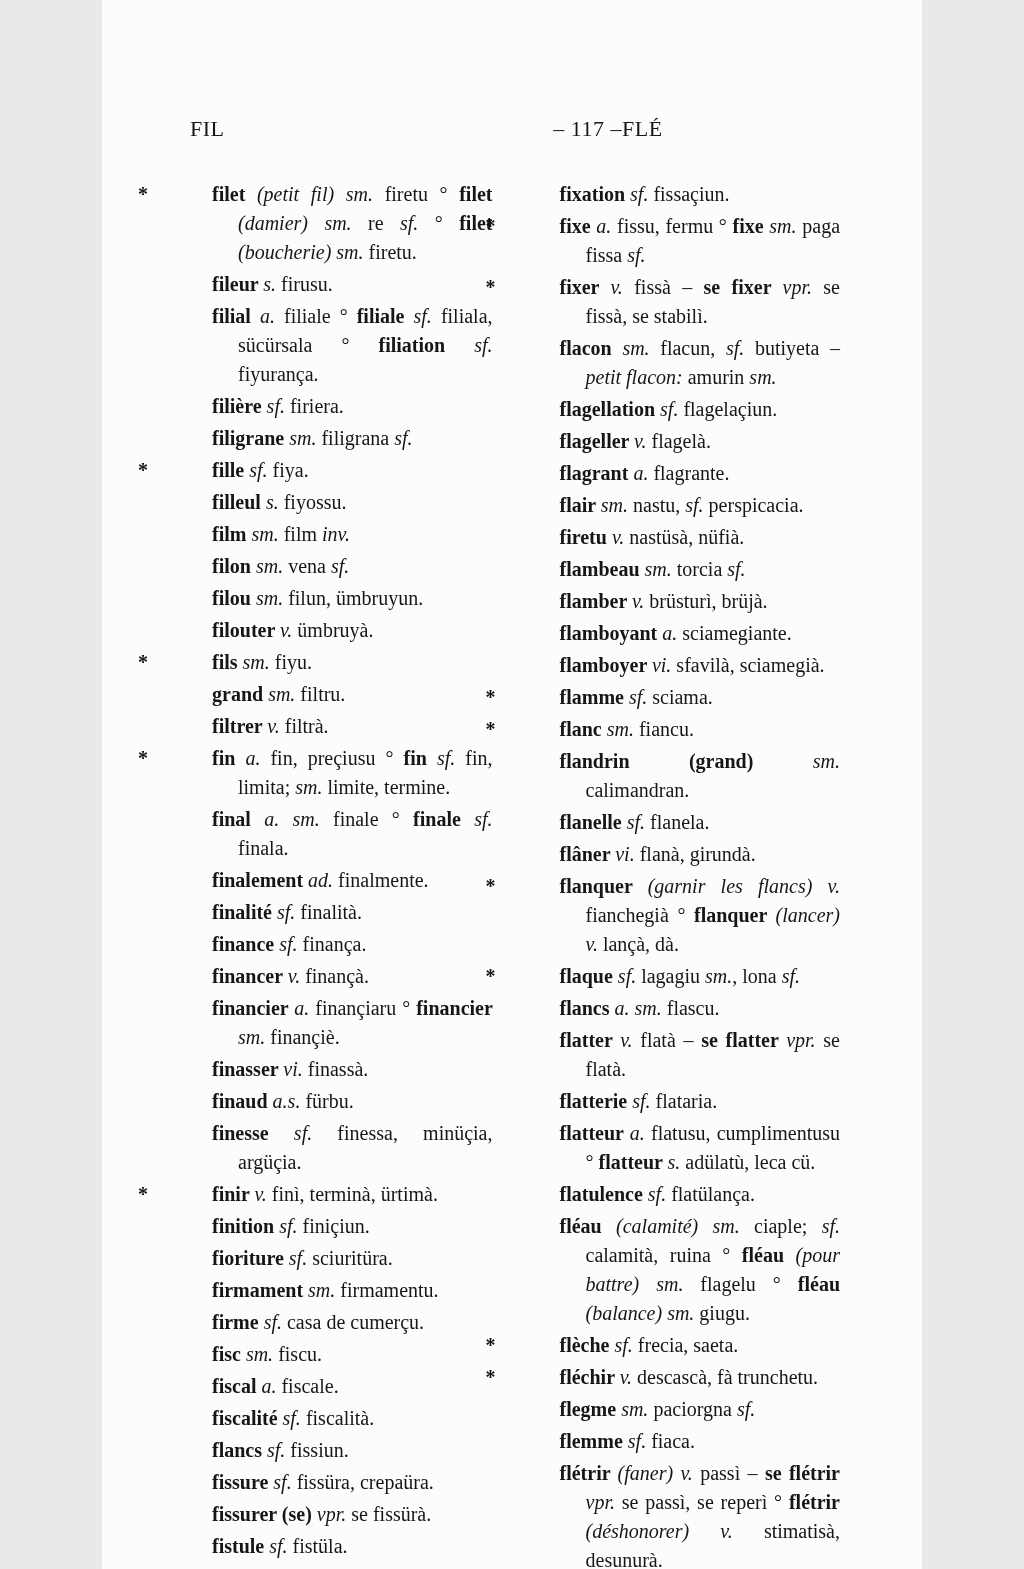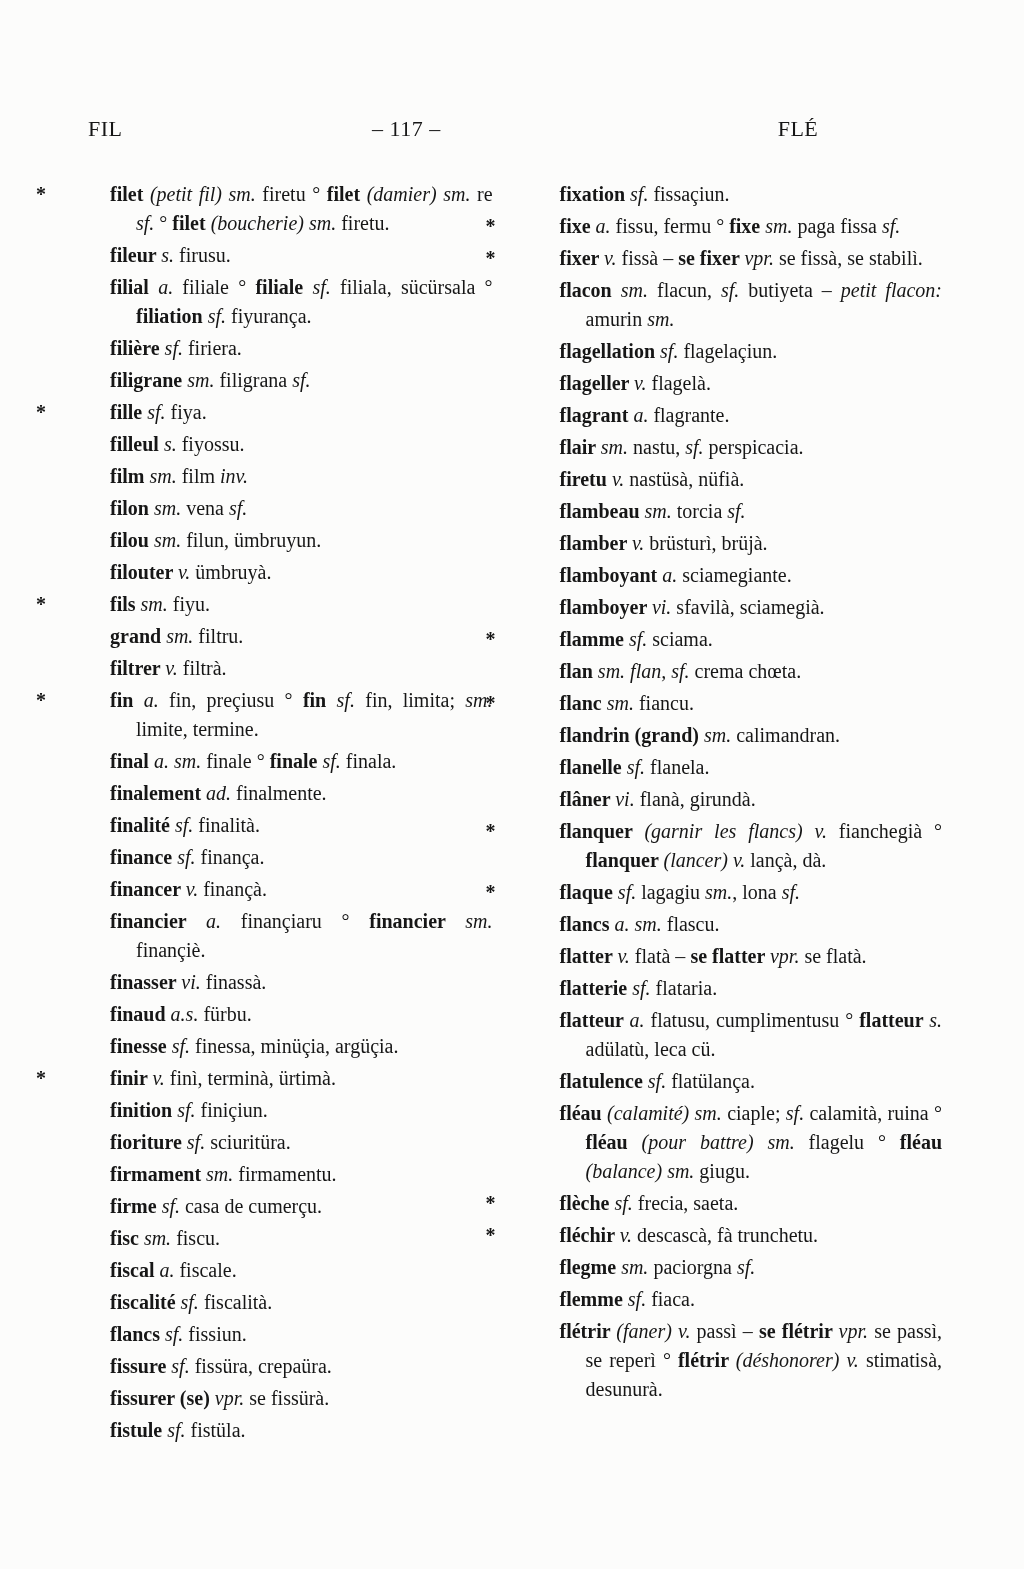--- a/index.html
+++ b/index.html
@@ -2,38 +2,38 @@
 <html style="--paper: #fcfcfb; --ink: #161616;"><head>
 <meta charset="utf-8">
 <style>
   :root{
     --paper:#fcfcfb;
     --ink:#161616;
   }
   html,body{margin:0;padding:0;background:#e9e9e7;}
   .page{
     position:relative;
-    width:1024px;height:1569px;
+    width:820px;height:1569px;
     margin:0 auto;
     background:var(--paper);
     color:var(--ink);
     font-family:"Liberation Serif","DejaVu Serif",serif;
     box-sizing:border-box;
     overflow:hidden;
   }
   .running-head{
     display:grid;
     grid-template-columns:1fr 1fr 1fr;
     padding:116px 84px 0 88px;
     font-size:22px;
     line-height:26px;
     letter-spacing:.5px;
   }
-  .running-head .center{text-align:left;}
-  .running-head .right{text-align:center;}
+  .running-head .center{text-align:right;}
+  .running-head .right{text-align:left;}
   .columns{
     display:flex;
     gap:43px;
     padding:38px 82px 0 86px;
     box-sizing:border-box;
   }
   .col{flex:1 1 0;min-width:0;}
   .entry{
     font-size:20px;
     line-height:29px;
@@ -107,21 +107,20 @@
         <div class="entry"><span class="star"></span><span class="seg b">flagellation </span><span class="seg i">sf. </span><span class="seg n">flagelaçiun.</span></div>
         <div class="entry"><span class="star"></span><span class="seg b">flageller </span><span class="seg i">v. </span><span class="seg n">flagelà.</span></div>
         <div class="entry"><span class="star"></span><span class="seg b">flagrant </span><span class="seg i">a. </span><span class="seg n">flagrante.</span></div>
         <div class="entry"><span class="star"></span><span class="seg b">flair </span><span class="seg i">sm. </span><span class="seg n">nastu, </span><span class="seg i">sf. </span><span class="seg n">perspicacia.</span></div>
         <div class="entry"><span class="star"></span><span class="seg b">firetu </span><span class="seg i">v. </span><span class="seg n">nastüsà, nüfià.</span></div>
         <div class="entry"><span class="star"></span><span class="seg b">flambeau </span><span class="seg i">sm. </span><span class="seg n">torcia </span><span class="seg i">sf.</span></div>
         <div class="entry"><span class="star"></span><span class="seg b">flamber </span><span class="seg i">v. </span><span class="seg n">brüsturì, brüjà.</span></div>
         <div class="entry"><span class="star"></span><span class="seg b">flamboyant </span><span class="seg i">a. </span><span class="seg n">sciamegiante.</span></div>
         <div class="entry"><span class="star"></span><span class="seg b">flamboyer </span><span class="seg i">vi. </span><span class="seg n">sfavilà, sciamegià.</span></div>
         <div class="entry"><span class="star">*</span><span class="seg b">flamme </span><span class="seg i">sf. </span><span class="seg n">sciama.</span></div>
-        <div class="entry"><span class="star"></span><span class="seg b">flan </span><span class="seg i">sm. flan, sf. </span><span class="seg n">crema chœta.</span></div>
         <div class="entry"><span class="star">*</span><span class="seg b">flanc </span><span class="seg i">sm. </span><span class="seg n">fiancu.</span></div>
         <div class="entry"><span class="star"></span><span class="seg b">flandrin (grand) </span><span class="seg i">sm. </span><span class="seg n">calimandran.</span></div>
         <div class="entry"><span class="star"></span><span class="seg b">flanelle </span><span class="seg i">sf. </span><span class="seg n">flanela.</span></div>
         <div class="entry"><span class="star"></span><span class="seg b">flâner </span><span class="seg i">vi. </span><span class="seg n">flanà, girundà.</span></div>
         <div class="entry"><span class="star">*</span><span class="seg b">flanquer </span><span class="seg i">(garnir les flancs) v. </span><span class="seg n">fianchegià ° </span><span class="seg b">flanquer </span><span class="seg i">(lancer) v. </span><span class="seg n">lançà, dà.</span></div>
         <div class="entry"><span class="star">*</span><span class="seg b">flaque </span><span class="seg i">sf. </span><span class="seg n">lagagiu </span><span class="seg i">sm.</span><span class="seg n">, lona </span><span class="seg i">sf.</span></div>
         <div class="entry"><span class="star"></span><span class="seg b">flancs </span><span class="seg i">a. sm. </span><span class="seg n">flascu.</span></div>
         <div class="entry"><span class="star"></span><span class="seg b">flatter </span><span class="seg i">v. </span><span class="seg n">flatà – </span><span class="seg b">se flatter </span><span class="seg i">vpr. </span><span class="seg n">se flatà.</span></div>
         <div class="entry"><span class="star"></span><span class="seg b">flatterie </span><span class="seg i">sf. </span><span class="seg n">flataria.</span></div>
         <div class="entry"><span class="star"></span><span class="seg b">flatteur </span><span class="seg i">a. </span><span class="seg n">flatusu, cumplimentusu ° </span><span class="seg b">flatteur </span><span class="seg i">s. </span><span class="seg n">adülatù, leca cü.</span></div>

